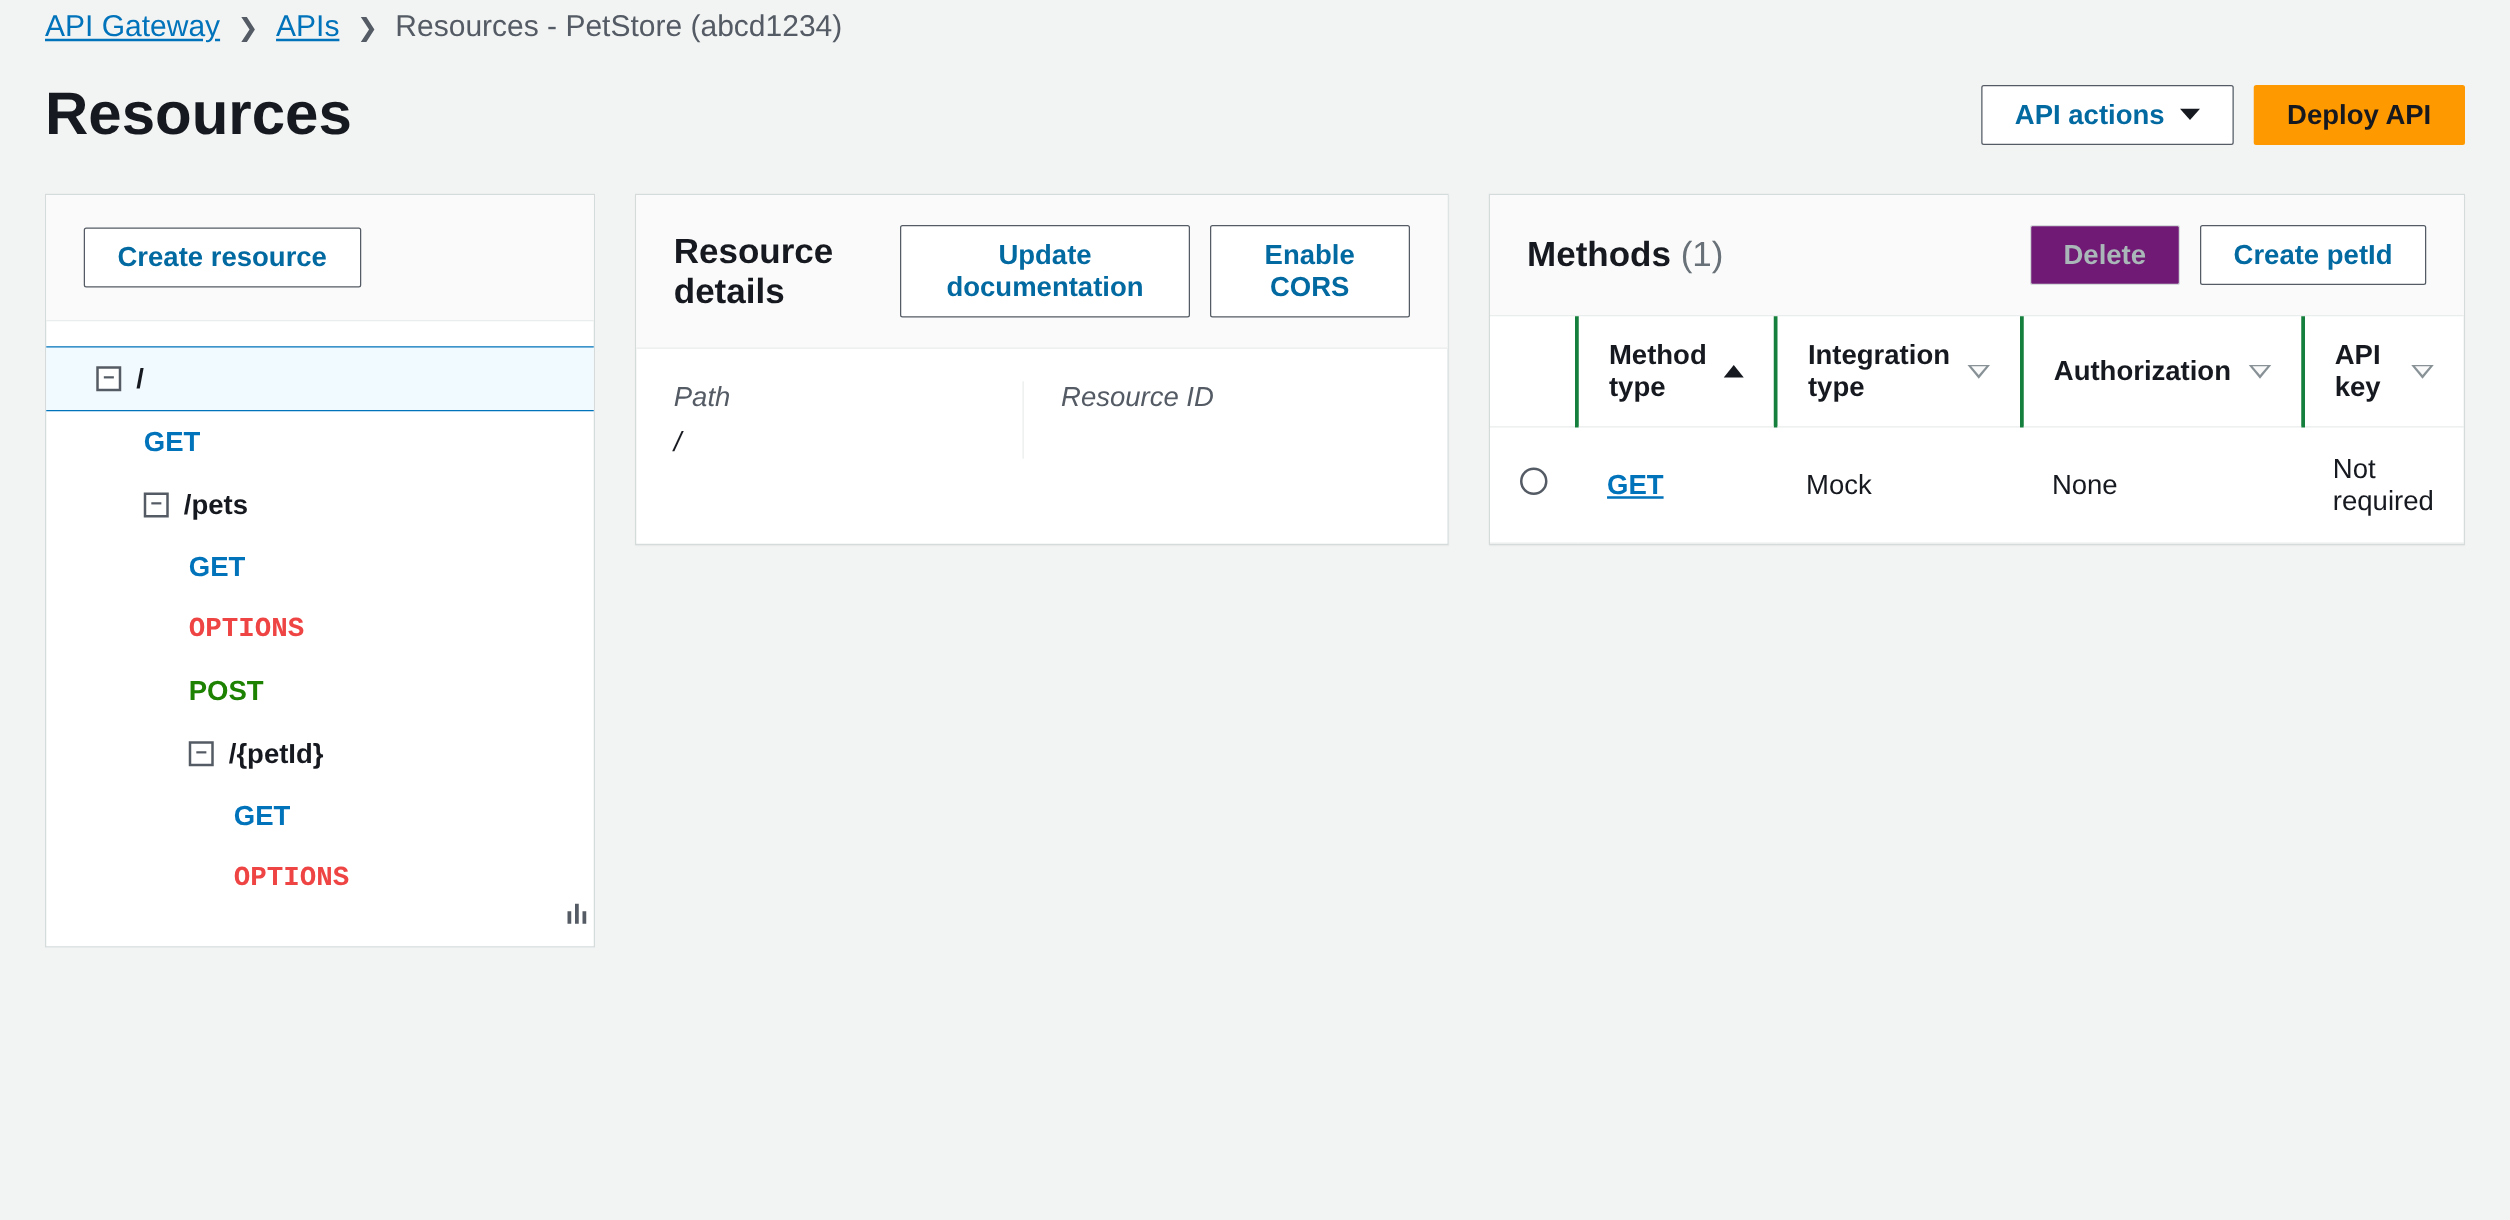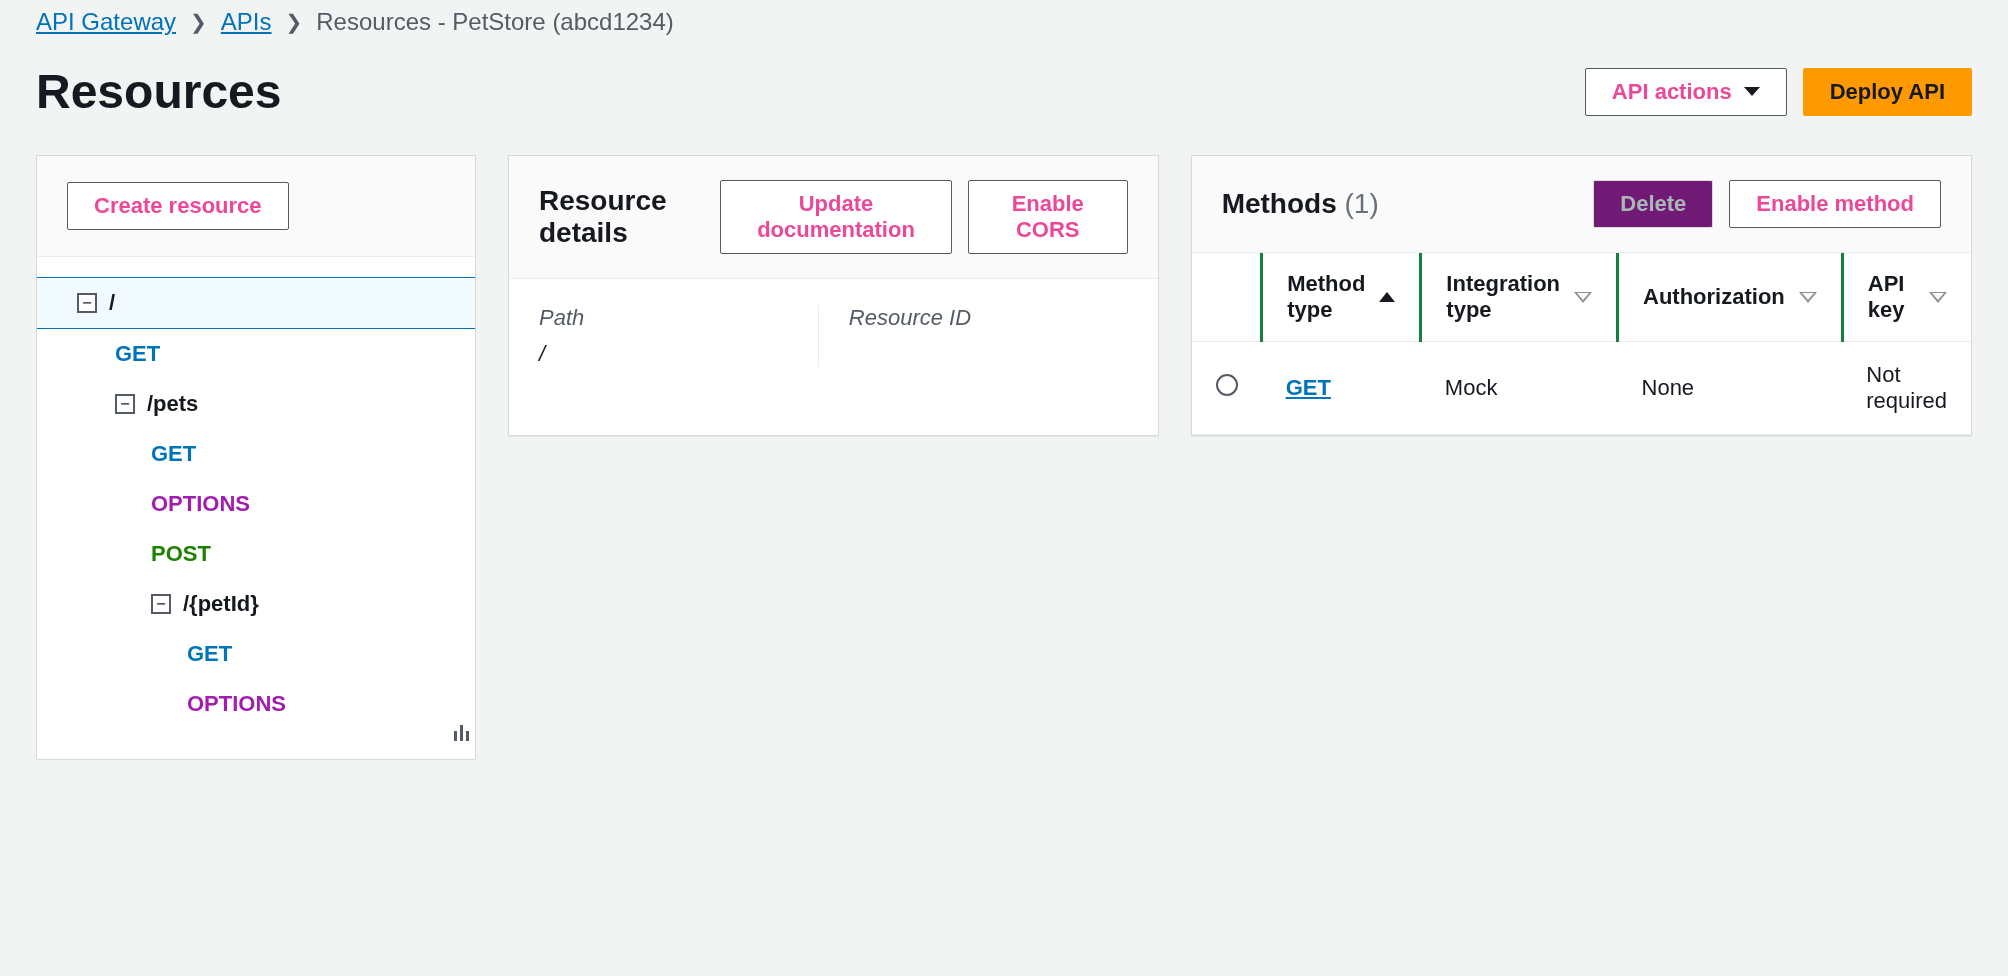--- a/index.html
+++ b/index.html
@@ -38,21 +38,21 @@
     .header-actions { display: flex; gap: 16px; }
     .btn {
       display: inline-flex;
       align-items: center;
       gap: 12px;
       padding: 10px 26px;
       font-size: 22px;
       font-weight: 700;
       border: 1.5px solid #545b64;
       background: #fff;
-      color: #ec4899;
+      color: #0369a1;
       cursor: pointer;
       border-radius: 2px;
     }
     .btn-primary {
       background: #ff9900;
       border-color: #ff9900;
       color: #16191f;
     }
     .btn-disabled {
       color: #aab7b8;
@@ -101,21 +101,21 @@
       justify-content: center;
       font-size: 16px;
       line-height: 1;
       color: #545b64;
       background: #fff;
     }
     .indent-1 { padding-left: 78px; }
     .indent-2 { padding-left: 114px; }
     .indent-3 { padding-left: 150px; }
     .method-get { color: #0073bb; }
-    .method-options { color: #a21caf; }
+    .method-options { color: #ef4444; font-family: Liberation Mono, monospace; }
     .method-post { color: #1d8102; }
     .resource-path { color: #16191f; }
     .drag-handle {
       position: absolute;
       right: 6px;
       bottom: 18px;
       display: flex;
       gap: 3px;
       align-items: flex-end;
     }
@@ -289,21 +289,21 @@
       </section>
 
       <section class="panel">
         <div class="panel-head">
           <h2 class="panel-title">
             <span>Methods</span>
             <span class="count">(1)</span>
           </h2>
           <div class="panel-actions">
             <button class="btn btn-disabled">Delete</button>
-            <button class="btn">Enable method</button>
+            <button class="btn">Create petId</button>
           </div>
         </div>
         <table class="table">
           <thead>
             <tr>
               <th class="th-checkbox th-sep"></th>
               <th class="th-sep">
                 <div class="th-inner">
                   <span>Method type</span>
                   <span class="sort-asc"></span>

